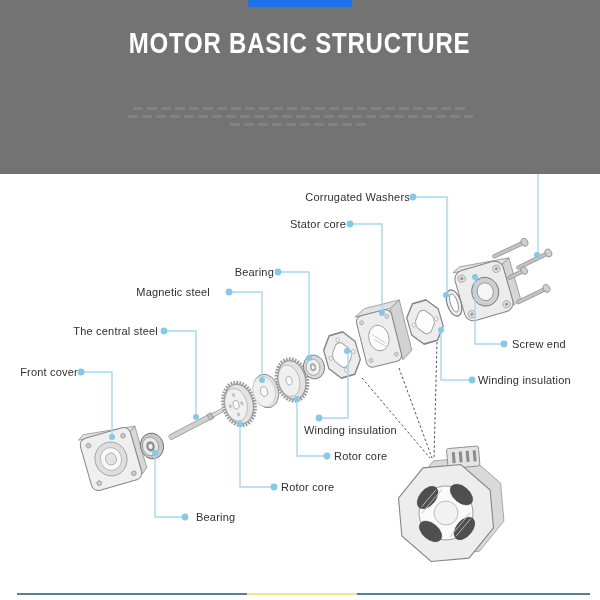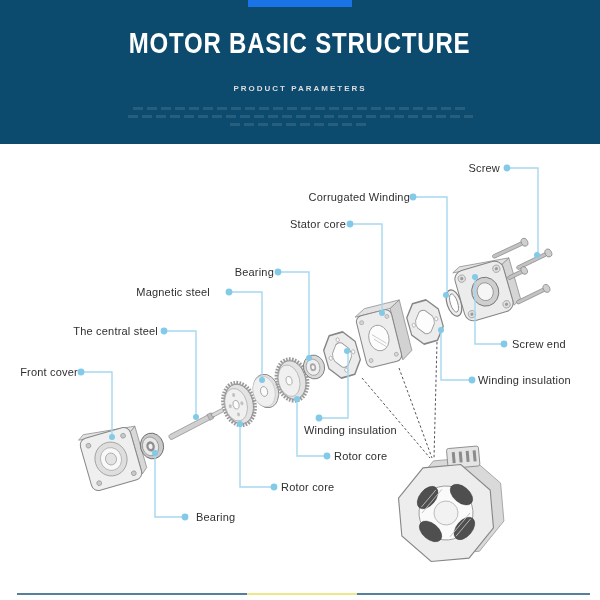--- a/index.html
+++ b/index.html
@@ -1,19 +1,19 @@
 <!DOCTYPE html>
 <html><head>
 <meta charset="utf-8">
 <style>
   html,body{margin:0;padding:0;background:#fff;}
   #stage{position:relative;width:600px;height:600px;overflow:hidden;background:#fff;
          font-family:"Liberation Sans",sans-serif;}
   
-  .header{position:absolute;left:0;top:0;width:600px;height:144px;background:#0c4a6e;}
+  .header{position:absolute;left:0;top:0;width:600px;height:174px;background:#737373;}
   .accent-tab{position:absolute;left:248px;top:0;width:104px;height:7px;background:#1b73e8;}
   .title{position:absolute;left:0;top:26px;width:600px;text-align:center;color:#fff;
          font-size:30px;font-weight:bold;letter-spacing:1px;white-space:nowrap;}
   .title span{display:inline-block;transform:scaleX(.8);transform-origin:center;}
   .subtitle{position:absolute;left:0;top:84px;width:600px;text-align:center;color:#dedede;
             font-size:8px;letter-spacing:2px;font-weight:bold;}
   .fineprint{position:absolute;left:0;top:107px;width:600px;}
   .fineprint .fl{height:3px;margin:0 auto 5px auto;opacity:.85;
      background:repeating-linear-gradient(90deg,rgba(255,255,255,.13) 0 10px,transparent 10px 14px);}
   .fl1{width:335px;} .fl2{width:345px;} .fl3{width:140px;}
@@ -233,37 +233,36 @@
       <circle cx="327" cy="456" r="3.4"></circle>
         <circle cx="297" cy="399" r="3"></circle>
       <circle cx="274" cy="487" r="3.4"></circle>
         <circle cx="240" cy="424" r="3"></circle>
       <circle cx="185" cy="517" r="3.4"></circle>
         <circle cx="155" cy="453" r="3"></circle>
     </g>
   </svg>
 
   <div class="plabel r" style="right:100px;top:161px;">Screw</div>
-  <div class="plabel r" style="right:190px;top:190px;">Corrugated Winding</div>
+  <div class="plabel r" style="right:190px;top:190px;">Corrugated Washers</div>
   <div class="plabel r" style="right:254px;top:217px;">Stator core</div>
   <div class="plabel r" style="right:326px;top:265px;">Bearing</div>
   <div class="plabel r" style="right:390px;top:285px;">Magnetic steel</div>
   <div class="plabel r" style="right:442px;top:324px;">The central steel</div>
   <div class="plabel r" style="right:522px;top:365px;margin-left:16px;">Front cover</div>
   <div class="plabel" style="left:512px;top:337px;">Screw end</div>
   <div class="plabel" style="left:478px;top:373px;">Winding insulation</div>
   <div class="plabel" style="left:304px;top:423px;">Winding insulation</div>
   <div class="plabel" style="left:334px;top:449px;">Rotor core</div>
   <div class="plabel" style="left:281px;top:480px;">Rotor core</div>
   <div class="plabel" style="left:196px;top:510px;">Bearing</div>
 
   <div class="header">
     <div class="accent-tab"></div>
     <div class="title"><span>MOTOR BASIC STRUCTURE</span></div>
-    <div class="subtitle">PRODUCT PARAMETERS</div>
     <div class="fineprint">
       <div class="fl fl1"></div>
       <div class="fl fl2"></div>
       <div class="fl fl3"></div>
     </div>
   </div>
 
   <div class="footer-line fb1"></div>
   <div class="footer-line fy"></div>
   <div class="footer-line fb2"></div>

